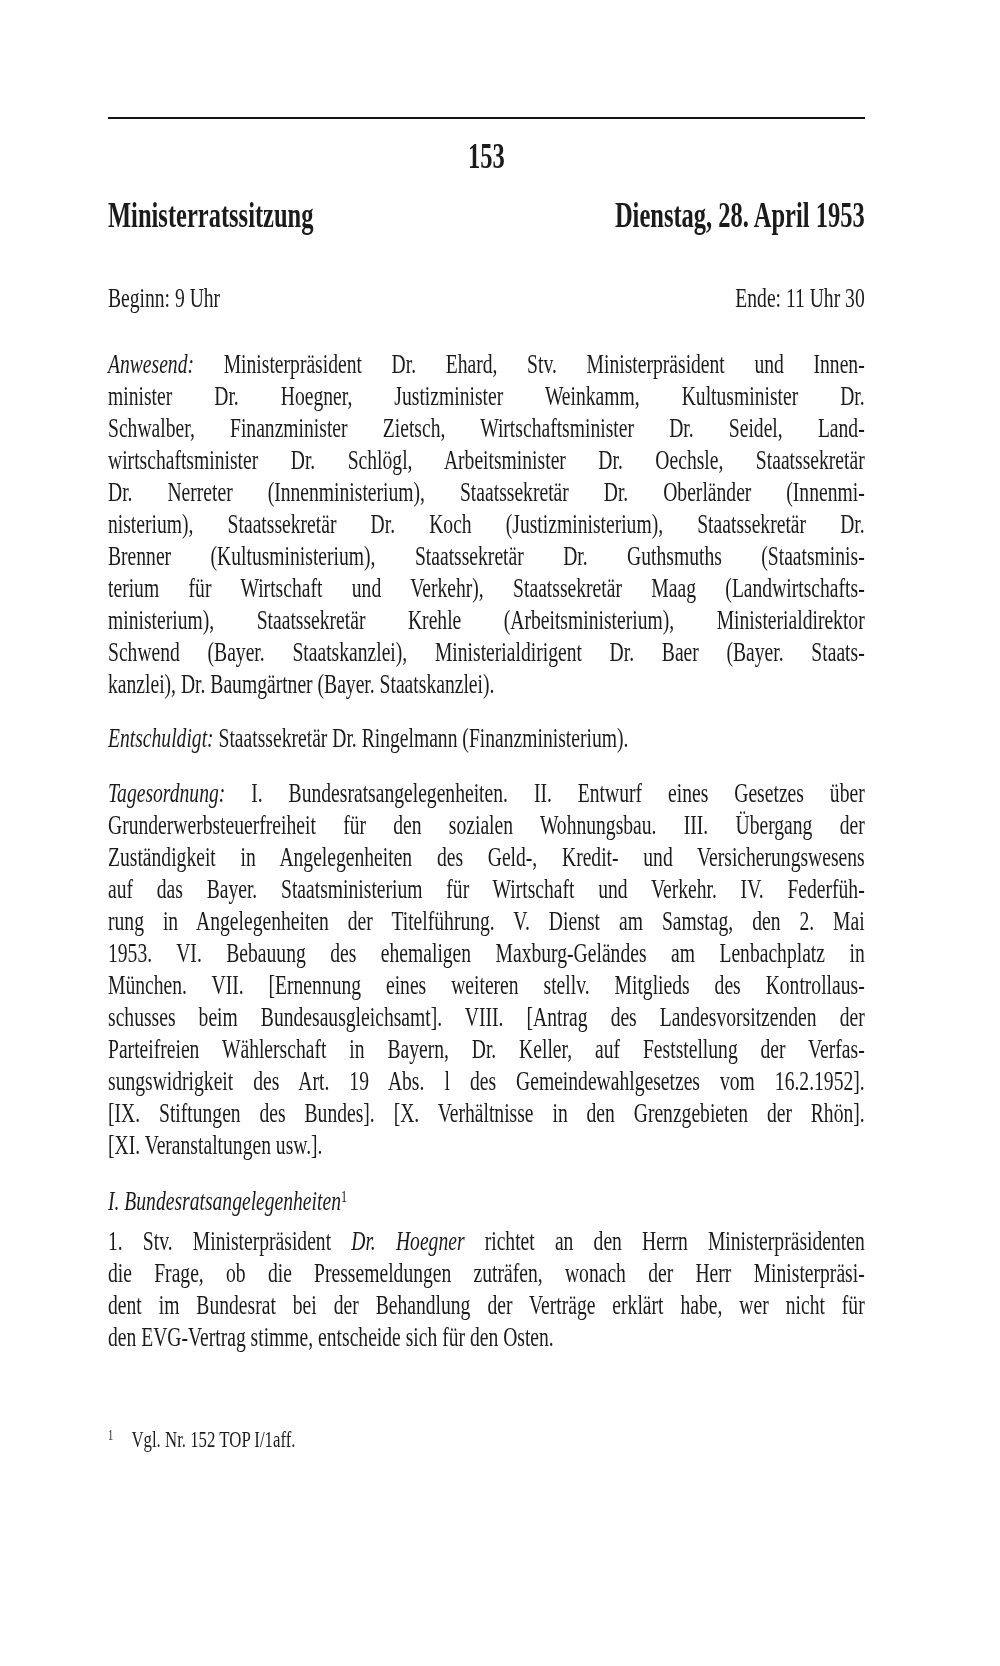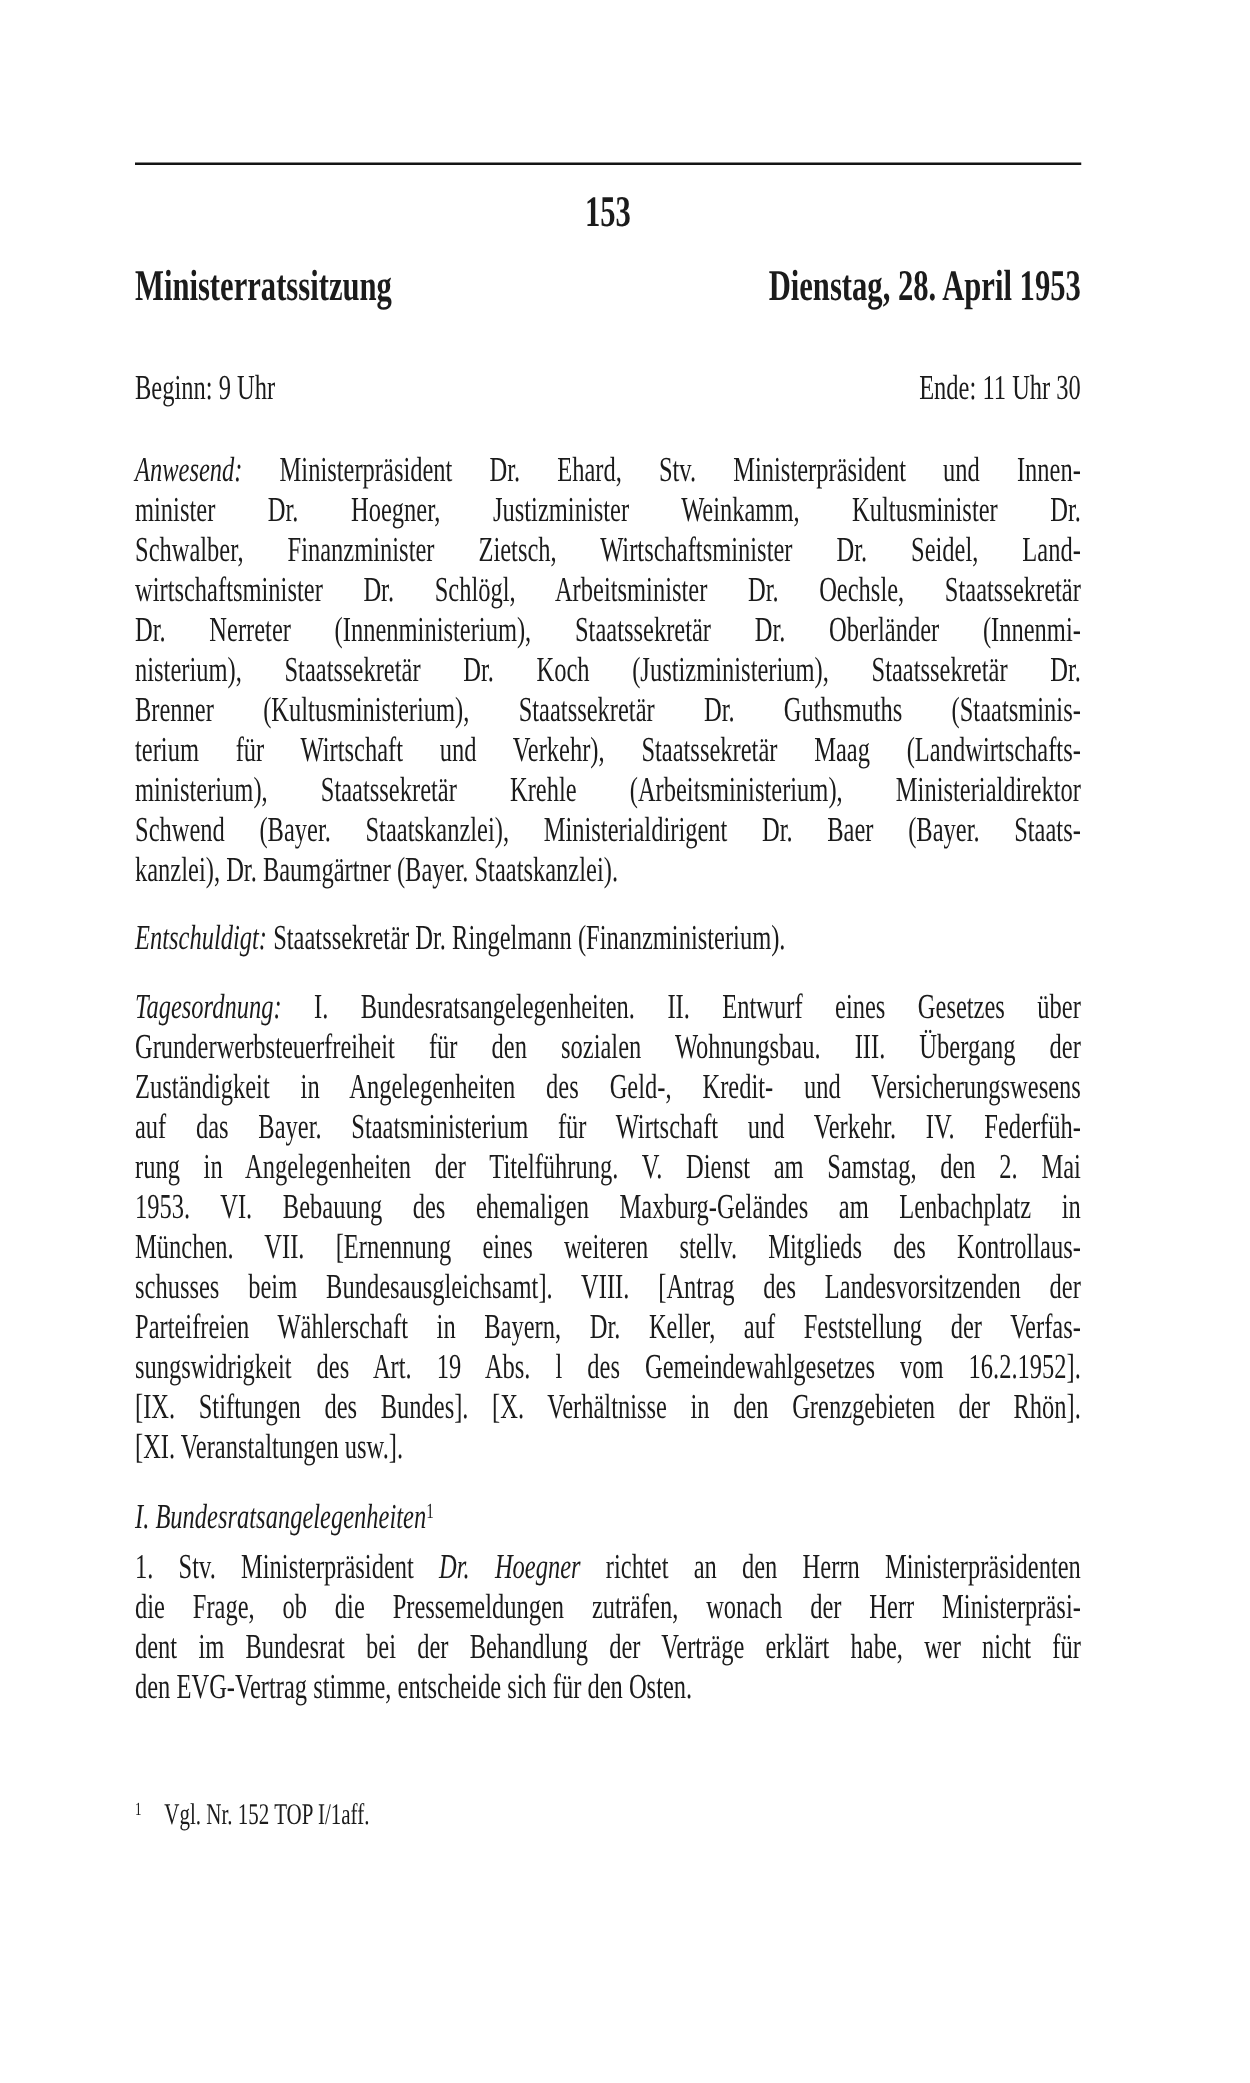--- a/index.html
+++ b/index.html
@@ -12,21 +12,21 @@
     width: 1000px;
     height: 1666px;
     position: relative;
     font-family: "Liberation Serif", "DejaVu Serif", serif;
     color: #1b1b1b;
     overflow: hidden;
   }
   .content {
     position: absolute;
     left: 108px;
-    top: 17px;
+    top: 4px;
     width: 757px;
   }
   .top-rule {
     margin: 113px 0 0 0;
     border: 0;
     border-top: 2px solid #141414;
     width: 757px;
   }
   
   .cond {

